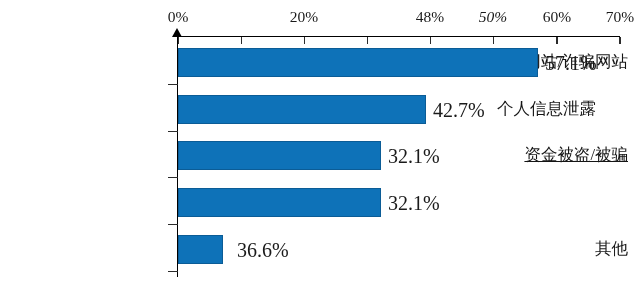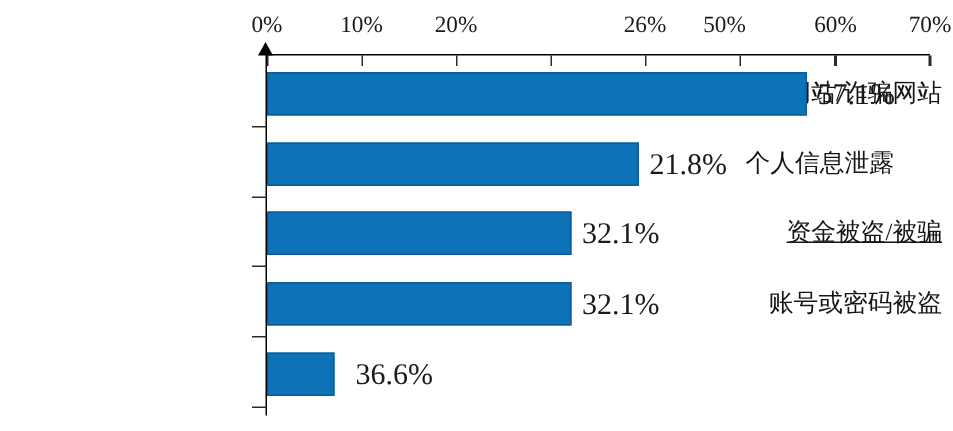--- a/index.html
+++ b/index.html
@@ -111,24 +111,23 @@
     color: #1a1a1a;
     white-space: nowrap;
   }
 </style>
 </head>
 <body>
 
 <div id="chart-root">
 
   <div class="xtick-label" style="left:148px;">0%</div>
-  <div class="xtick-label" style="left:211px;">10%</div>
   <div class="xtick-label" style="left:274px;">20%</div>
-  <div class="xtick-label" style="left:400px;">26%</div>
-  <div class="xtick-label" style="left:453px;">50%</div>
+  <div class="xtick-label" style="left:400px;">48%</div>
+  <div class="xtick-label" style="left:463px;font-style:italic;">50%</div>
   <div class="xtick-label" style="left:527px;">60%</div>
   <div class="xtick-label" style="left:590px;">70%</div>
 
   <div class="xtick" style="left:177.6px;"></div>
   <div class="xtick" style="left:240.7px;"></div>
   <div class="xtick" style="left:303.8px;"></div>
   <div class="xtick" style="left:366.9px;"></div>
   <div class="xtick" style="left:430.0px;"></div>
   <div class="xtick" style="left:493.1px;"></div>
   <div class="xtick" style="left:556.2px;"></div>
@@ -143,26 +142,26 @@
   <div class="ytick" style="top:177px;"></div>
   <div class="ytick" style="top:224px;"></div>
   <div class="ytick" style="top:271px;"></div>
 
   <div class="cat-label" style="top:52px;">假冒网站/诈骗网站</div>
   <div class="bar" style="left:178px; top:48px; width:360.3px;"></div>
   <div class="bar-value" style="left:545px; top:53px;">57.1%</div>
 
   <div class="cat-label" style="top:99px;text-align:center;">个人信息泄露</div>
   <div class="bar" style="left:178px; top:95px; width:248.0px;"></div>
-  <div class="bar-value" style="left:433px; top:100px;">21.8%</div>
+  <div class="bar-value" style="left:433px; top:100px;">42.7%</div>
 
   <div class="cat-label" style="top:145px;text-decoration:underline;">资金被盗/被骗</div>
   <div class="bar" style="left:178px; top:141px; width:202.5px;"></div>
   <div class="bar-value" style="left:388px; top:146px;">32.1%</div>
 
-  <div class="cat-label" style="top:192px;">账号或密码被盗</div>
   <div class="bar" style="left:178px; top:188px; width:202.5px;"></div>
   <div class="bar-value" style="left:388px; top:193px;">32.1%</div>
 
+  <div class="cat-label" style="top:239px;">其他</div>
   <div class="bar" style="left:178px; top:235px; width:44.8px;"></div>
   <div class="bar-value" style="left:237px; top:240px;">36.6%</div>
 
 </div>
 
 </body></html>

